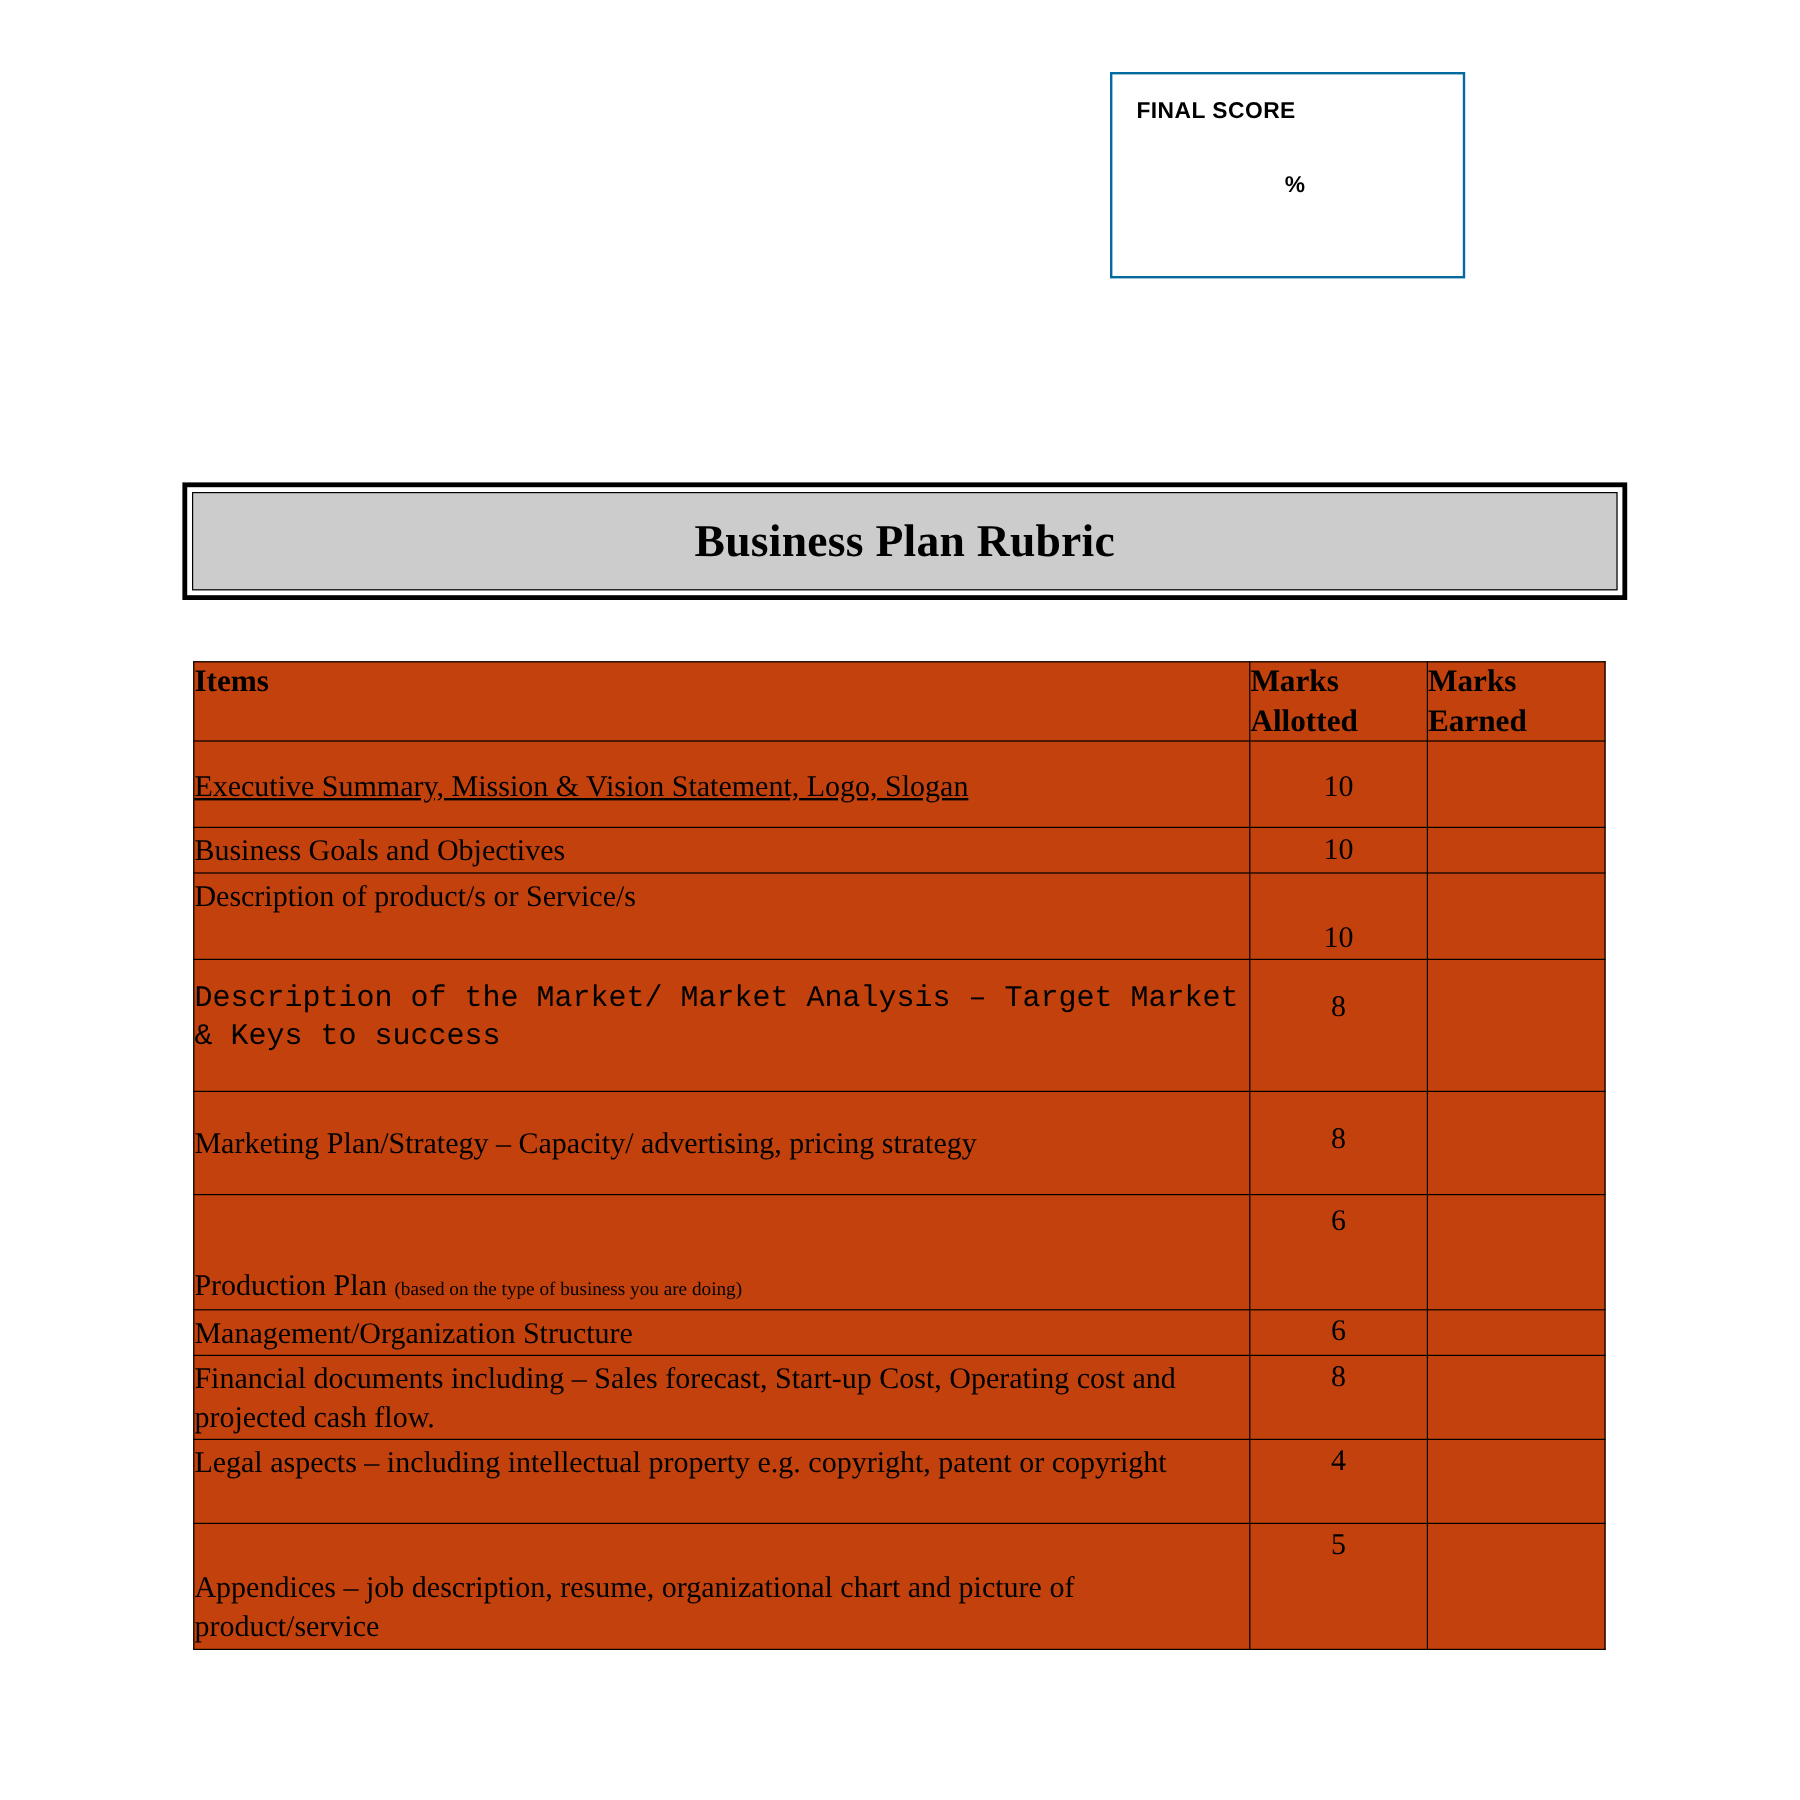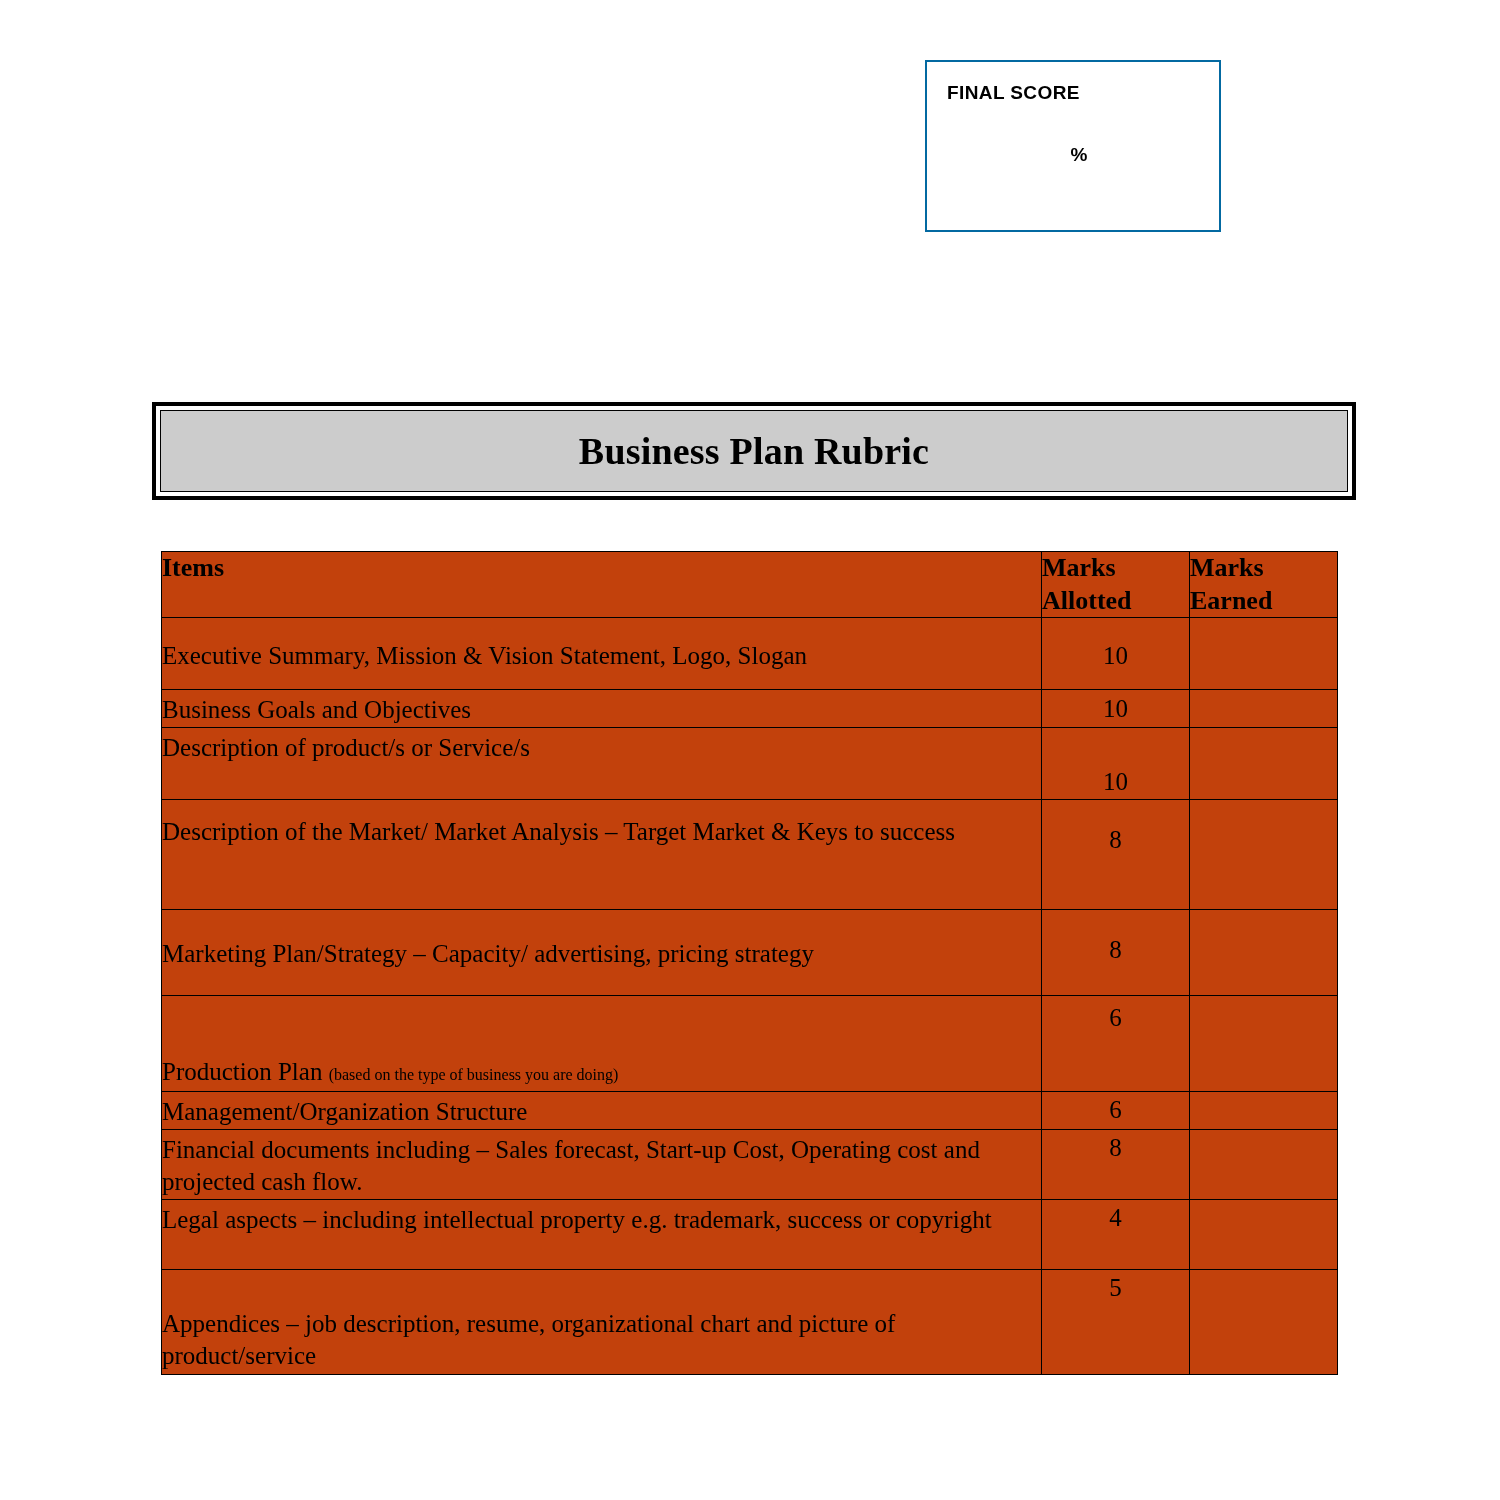--- a/index.html
+++ b/index.html
@@ -142,36 +142,36 @@
   </colgroup>
   <thead>
     <tr>
       <th class="hdr-cell">Items</th>
       <th class="hdr-cell center">Marks Allotted</th>
       <th class="hdr-cell center">Marks Earned</th>
     </tr>
   </thead>
   <tbody id="rubric-body">
       <tr style="height: 72px;">
-        <td class="item-cell" style="padding-top: 22px;"><span>Executive Summary, Mission &amp; Vision Statement, Logo, Slogan</span></td>
+        <td class="item-cell" style="padding-top: 22px; text-decoration: underline;"><span>Executive Summary, Mission &amp; Vision Statement, Logo, Slogan</span></td>
         <td class="marks-cell" style="padding-top: 24px;">10</td>
         <td class="marks-cell" style="padding-top: 24px;"></td>
       </tr>
       <tr style="height: 38px;">
         <td class="item-cell" style="padding-top: 4px;"><span>Business Goals and Objectives</span></td>
         <td class="marks-cell" style="padding-top: 5px;">10</td>
         <td class="marks-cell" style="padding-top: 5px;"></td>
       </tr>
       <tr style="height: 72px;">
         <td class="item-cell" style="padding-top: 4px;"><span>Description of product/s or Service/s</span></td>
         <td class="marks-cell" style="padding-top: 40px;">10</td>
         <td class="marks-cell" style="padding-top: 40px;"></td>
       </tr>
       <tr style="height: 110px;">
-        <td class="item-cell" style="padding-top: 16px;"><span>Description of the Market/ Market Analysis – Target Market &amp; Keys to success</span></td>
+        <td class="item-cell" style="padding-top: 16px; font-family: Liberation Mono, monospace;"><span>Description of the Market/ Market Analysis – Target Market &amp; Keys to success</span></td>
         <td class="marks-cell" style="padding-top: 26px;">8</td>
         <td class="marks-cell" style="padding-top: 26px;"></td>
       </tr>
       <tr style="height: 86px;">
         <td class="item-cell" style="padding-top: 28px;"><span>Marketing Plan/Strategy – Capacity/ advertising, pricing strategy</span></td>
         <td class="marks-cell" style="padding-top: 26px;">8</td>
         <td class="marks-cell" style="padding-top: 26px;"></td>
       </tr>
       <tr style="height: 96px;">
         <td class="item-cell" style="padding-top: 60px;"><span>Production Plan </span><span class="sub">(based on the type of business you are doing)</span></td>
@@ -182,21 +182,21 @@
         <td class="item-cell" style="padding-top: 4px;"><span>Management/Organization Structure</span></td>
         <td class="marks-cell" style="padding-top: 4px;">6</td>
         <td class="marks-cell" style="padding-top: 4px;"></td>
       </tr>
       <tr style="height: 70px;">
         <td class="item-cell" style="padding-top: 4px;"><span>Financial documents including – Sales forecast, Start-up Cost, Operating cost and projected cash flow.</span></td>
         <td class="marks-cell" style="padding-top: 4px;">8</td>
         <td class="marks-cell" style="padding-top: 4px;"></td>
       </tr>
       <tr style="height: 70px;">
-        <td class="item-cell" style="padding-top: 4px;"><span>Legal aspects – including intellectual property e.g. trademark, success or copyright</span></td>
+        <td class="item-cell" style="padding-top: 4px;"><span>Legal aspects – including intellectual property e.g. copyright, patent or copyright</span></td>
         <td class="marks-cell" style="padding-top: 4px;">4</td>
         <td class="marks-cell" style="padding-top: 4px;"></td>
       </tr>
       <tr style="height: 105px;">
         <td class="item-cell" style="padding-top: 38px;"><span>Appendices – job description, resume, organizational chart and picture of product/service</span></td>
         <td class="marks-cell" style="padding-top: 4px;">5</td>
         <td class="marks-cell" style="padding-top: 4px;"></td>
       </tr>
     </tbody>
 </table>

